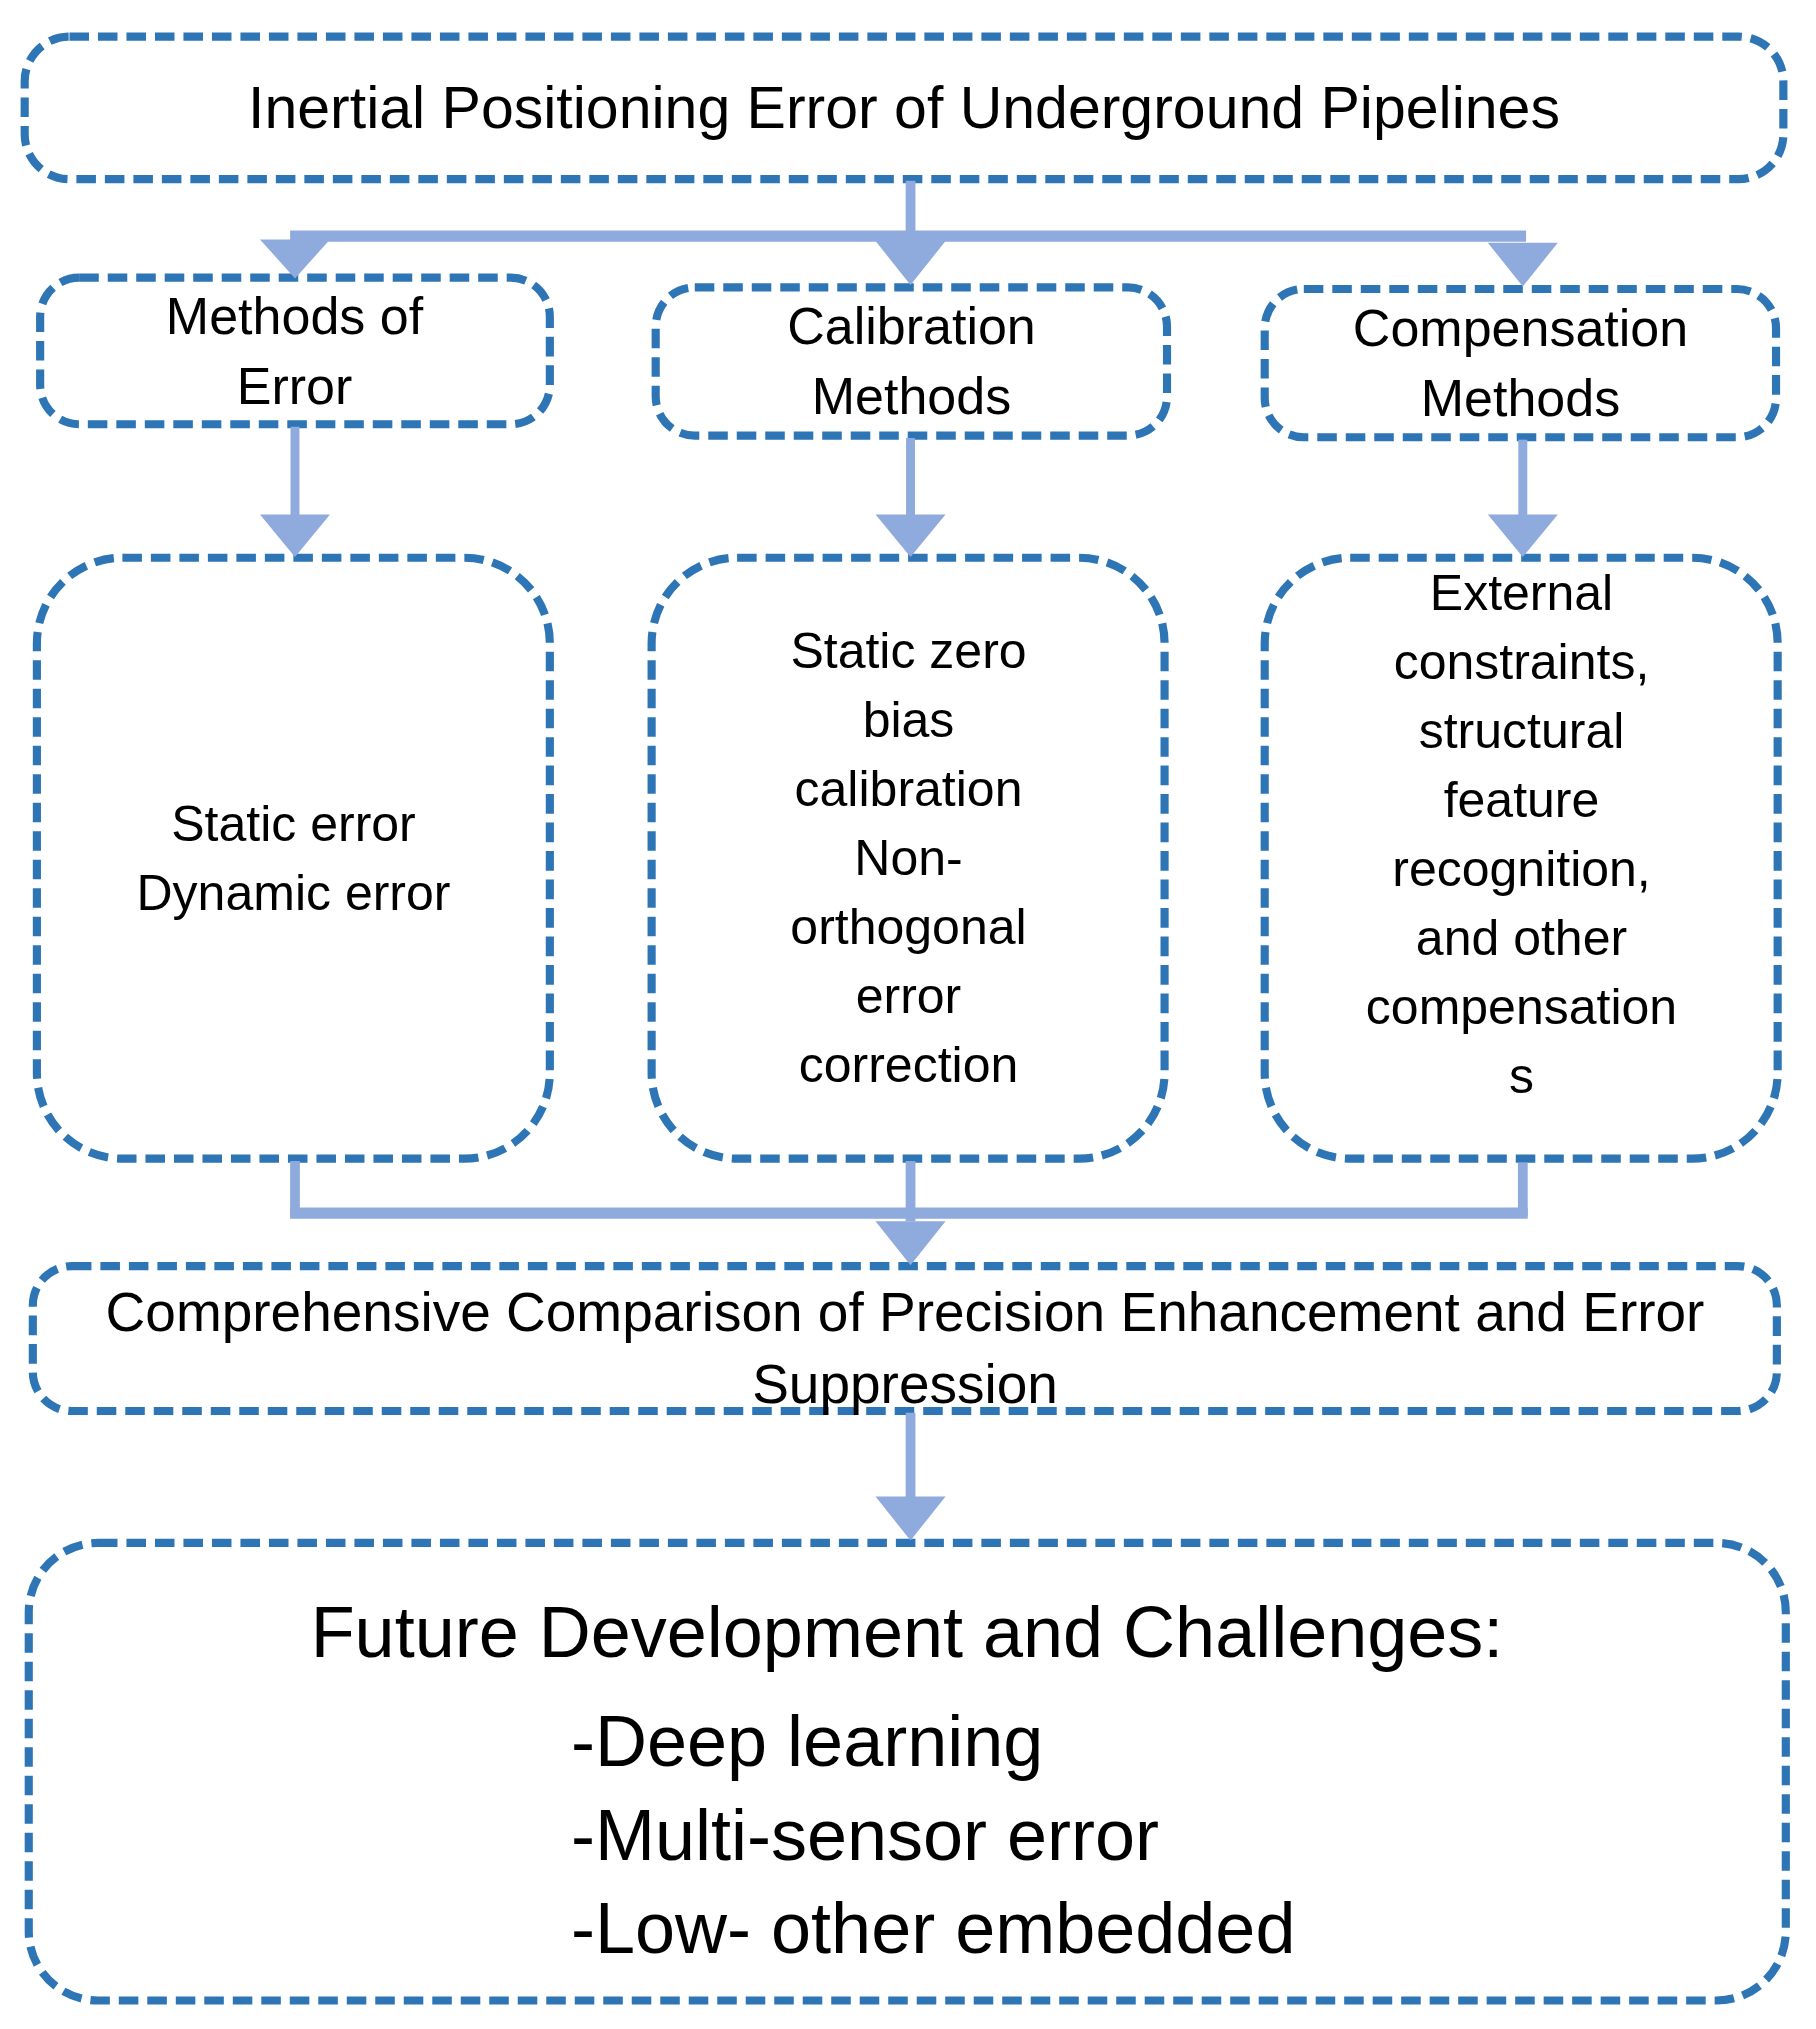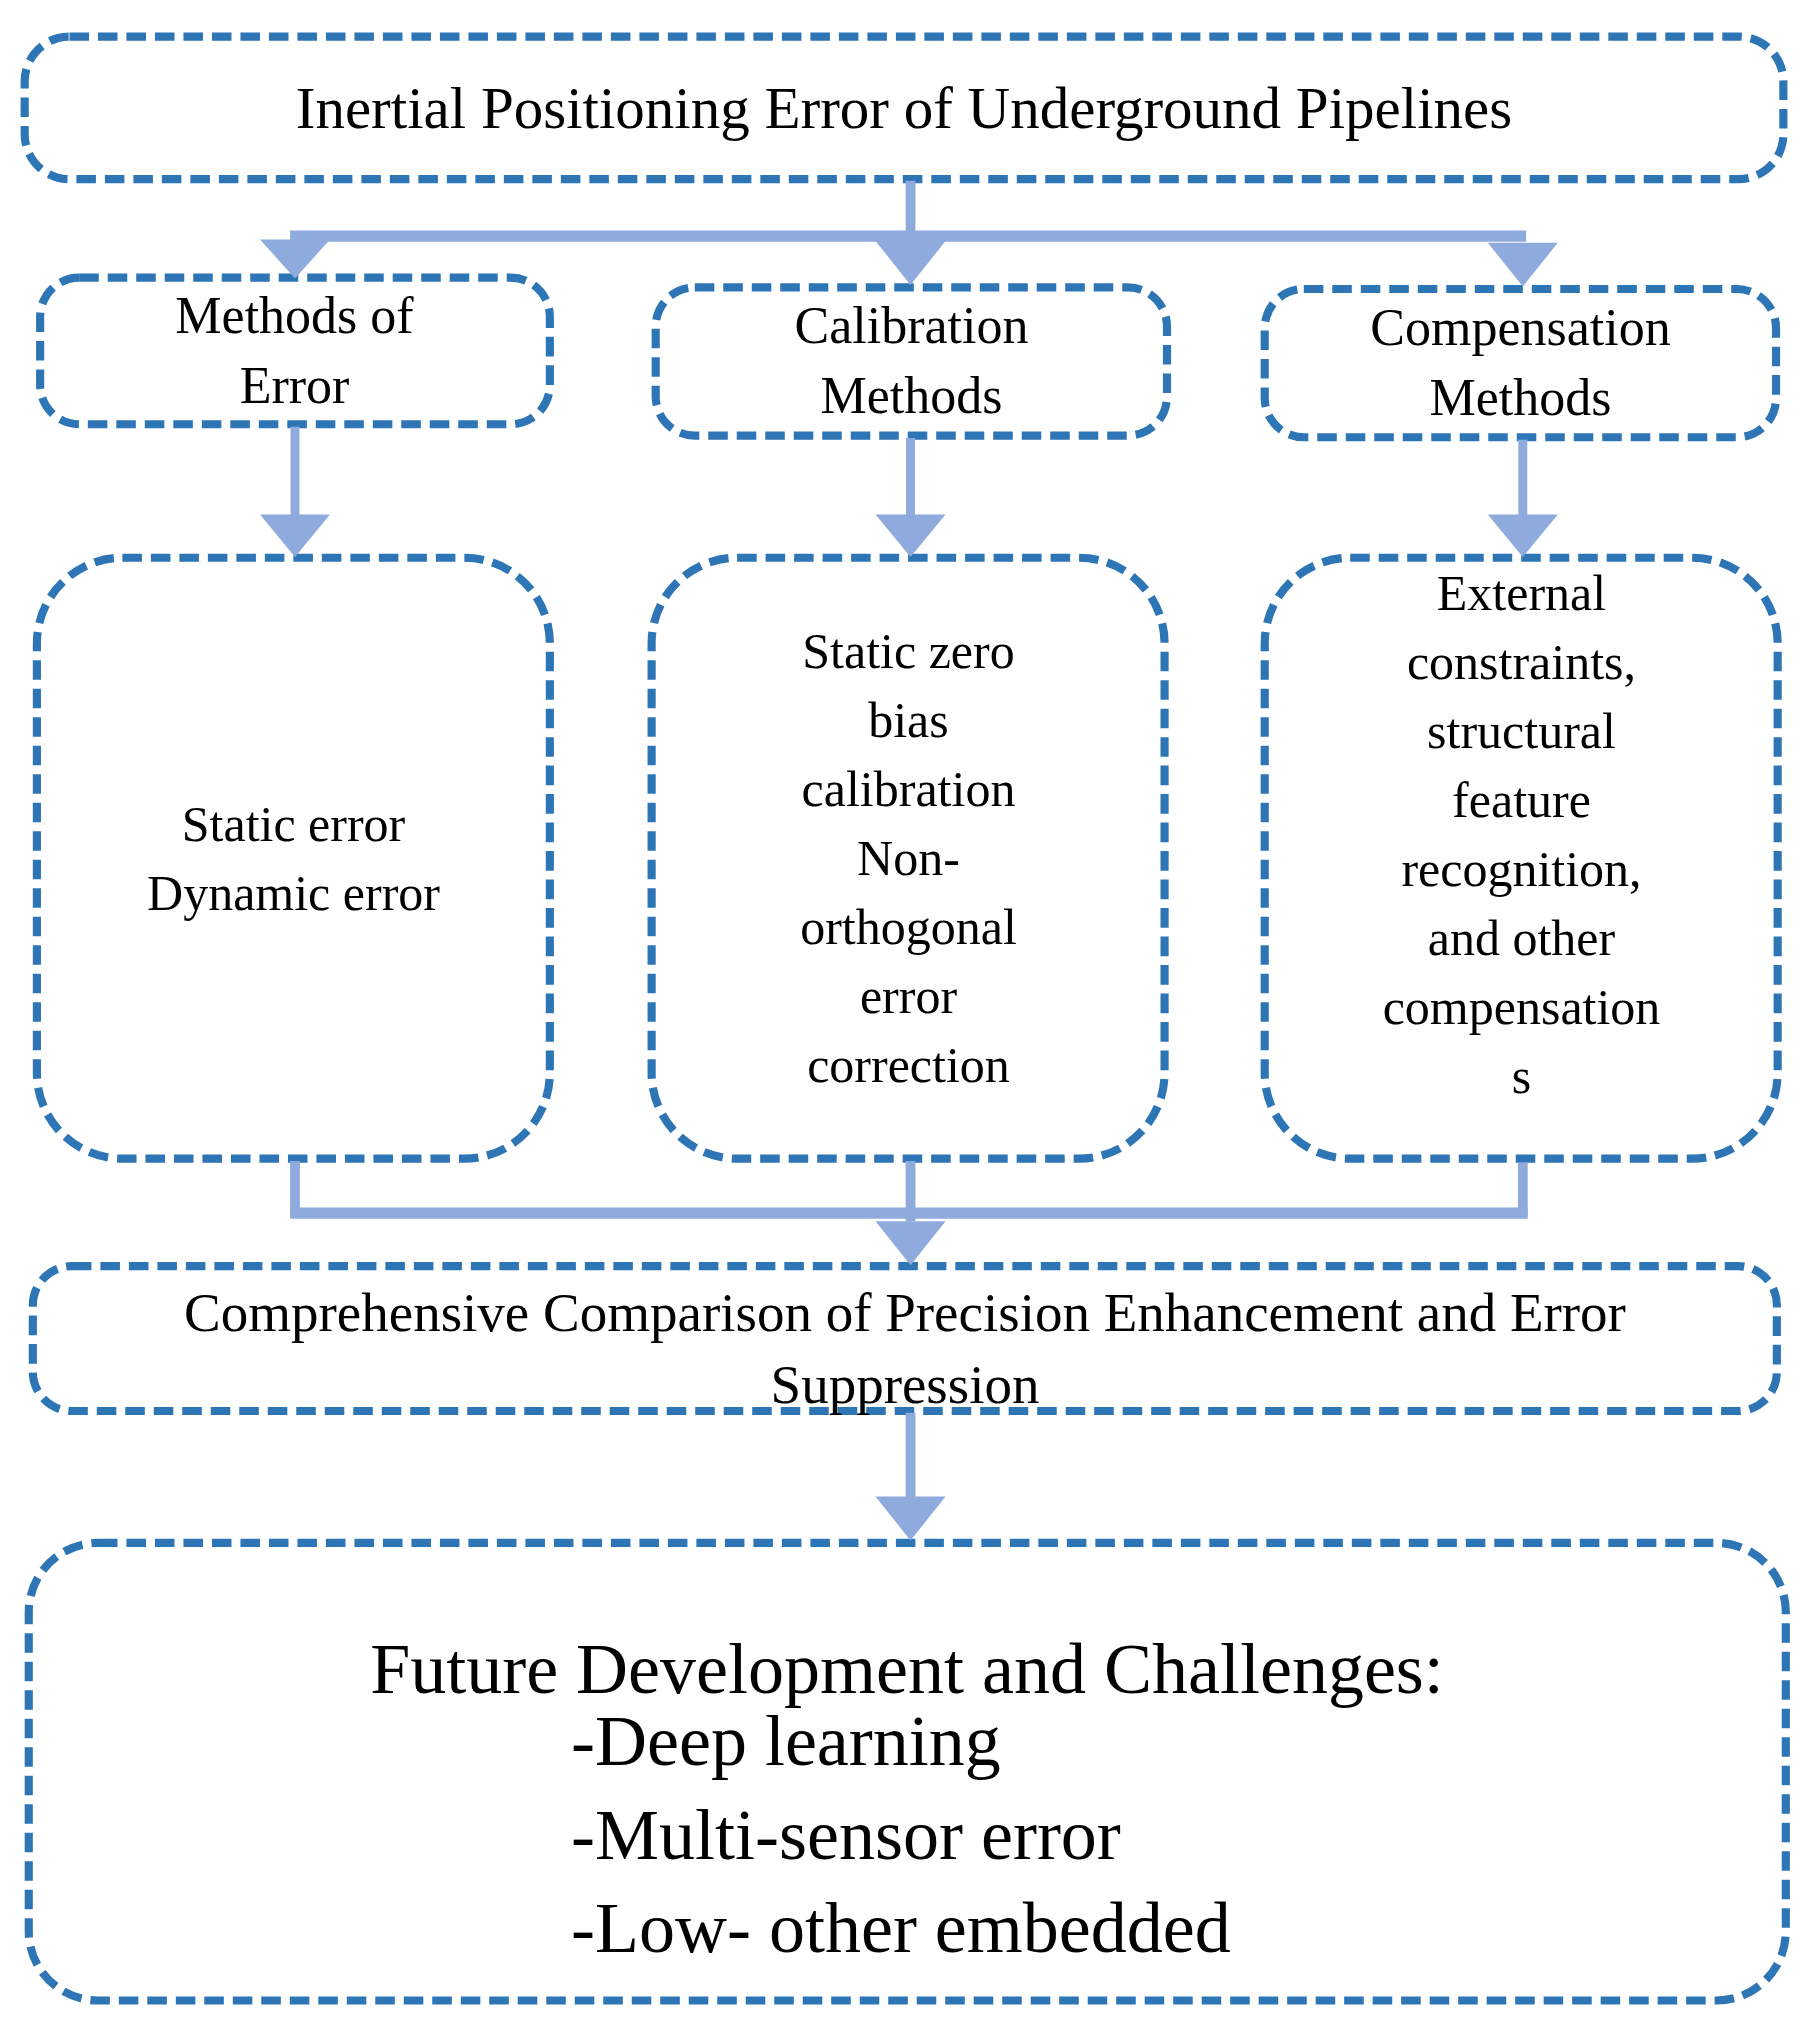--- a/index.html
+++ b/index.html
@@ -1,21 +1,21 @@
 <!DOCTYPE html>
 <html style="font-size:13px"><head>
 <meta charset="utf-8">
 <style>
   html, body { margin: 0; padding: 0; background: #ffffff; }
   #flowchart {
     position: relative;
     width: 1817px;
     height: 2029px;
     background: #ffffff;
-    font-family: Liberation Serif, serif;
+    font-family: Liberation Sans, sans-serif;
     color: #000000;
     overflow: hidden;
   }
   #connector-layer {
     position: absolute;
     left: 0; top: 0;
     width: 1817px; height: 2029px;
   }
   .box-text {
     position: absolute;
@@ -29,21 +29,20 @@
   .title-text   { font-size: 59px; line-height: 1.2; }
   .row2-text    { font-size: 52px; line-height: 1.35; }
   .row3-text    { font-size: 50px; line-height: 1.38; }
   .compare-text { font-size: 55px; line-height: 1.3; }
   .future-heading {
     position: absolute;
     left: 28.5px; top: 1586px; width: 1757px;
     font-size: 72px; line-height: 1.3;
     text-align: center;
     white-space: pre-line;
-    margin-top: 37px;
   }
   .future-items {
     position: absolute;
     left: 571px; top: 1695px;
     font-size: 72px; line-height: 1.3;
     text-align: left;
   }
   .future-item { white-space: pre; }
 </style>
 </head>

